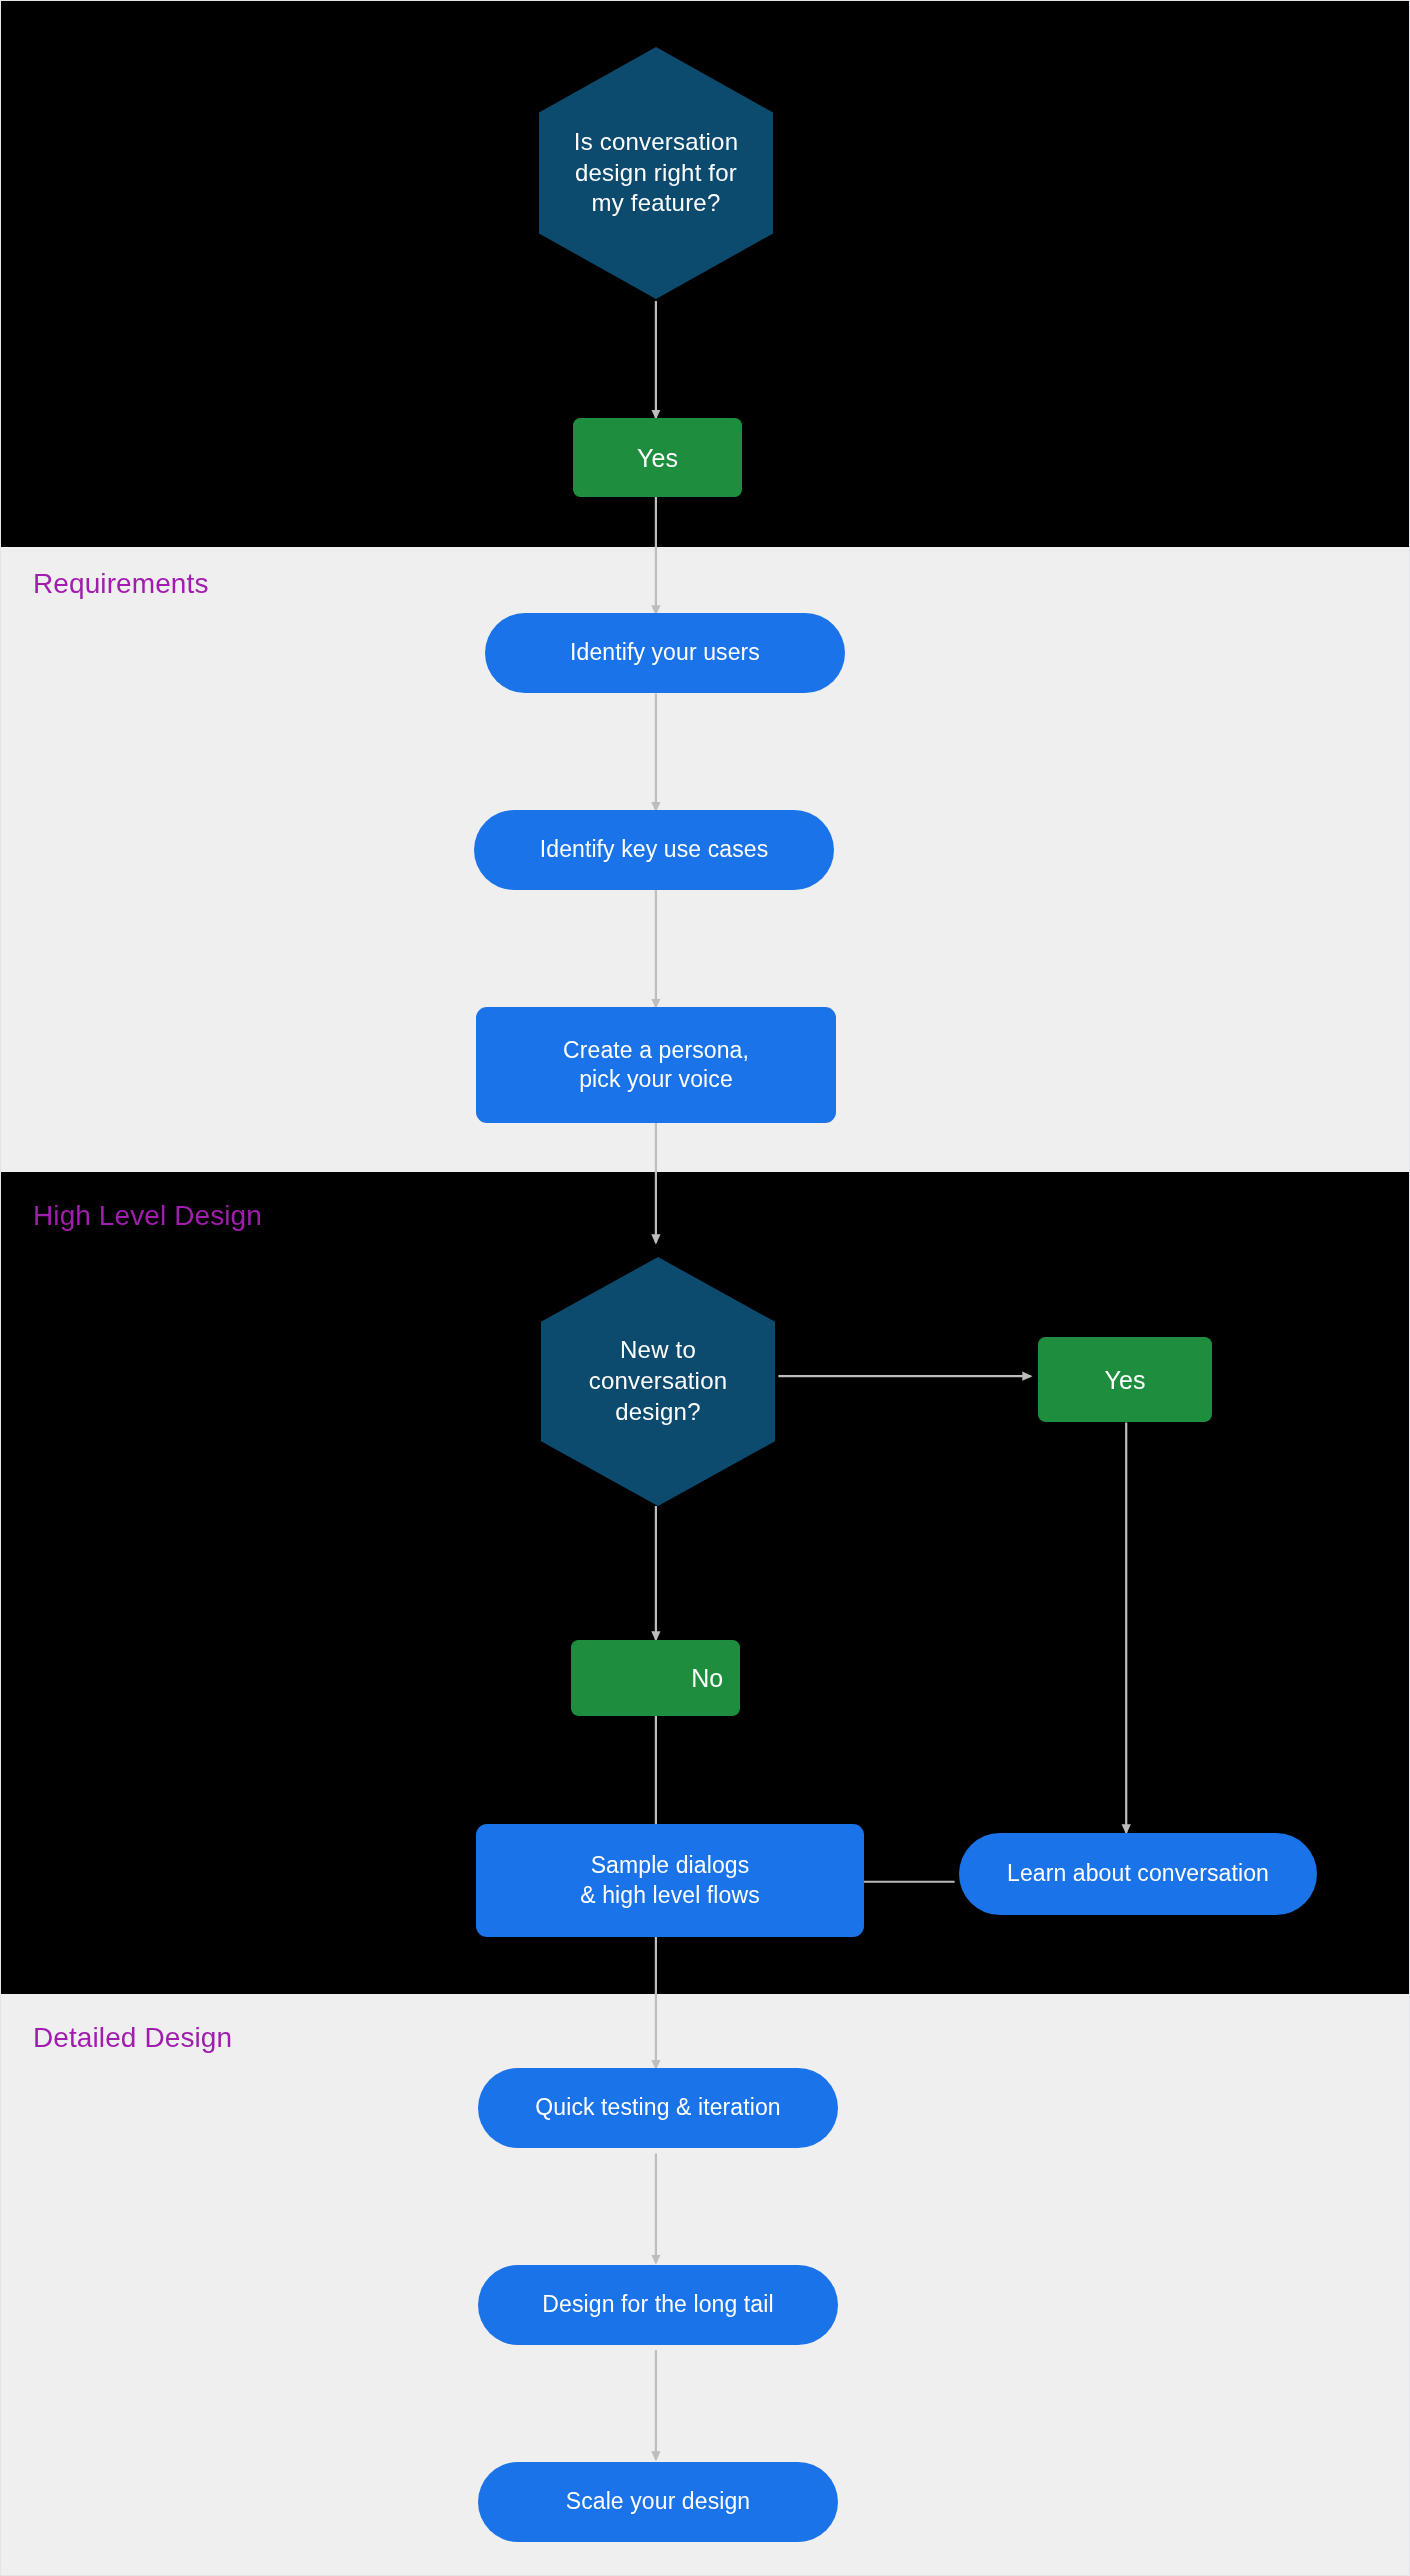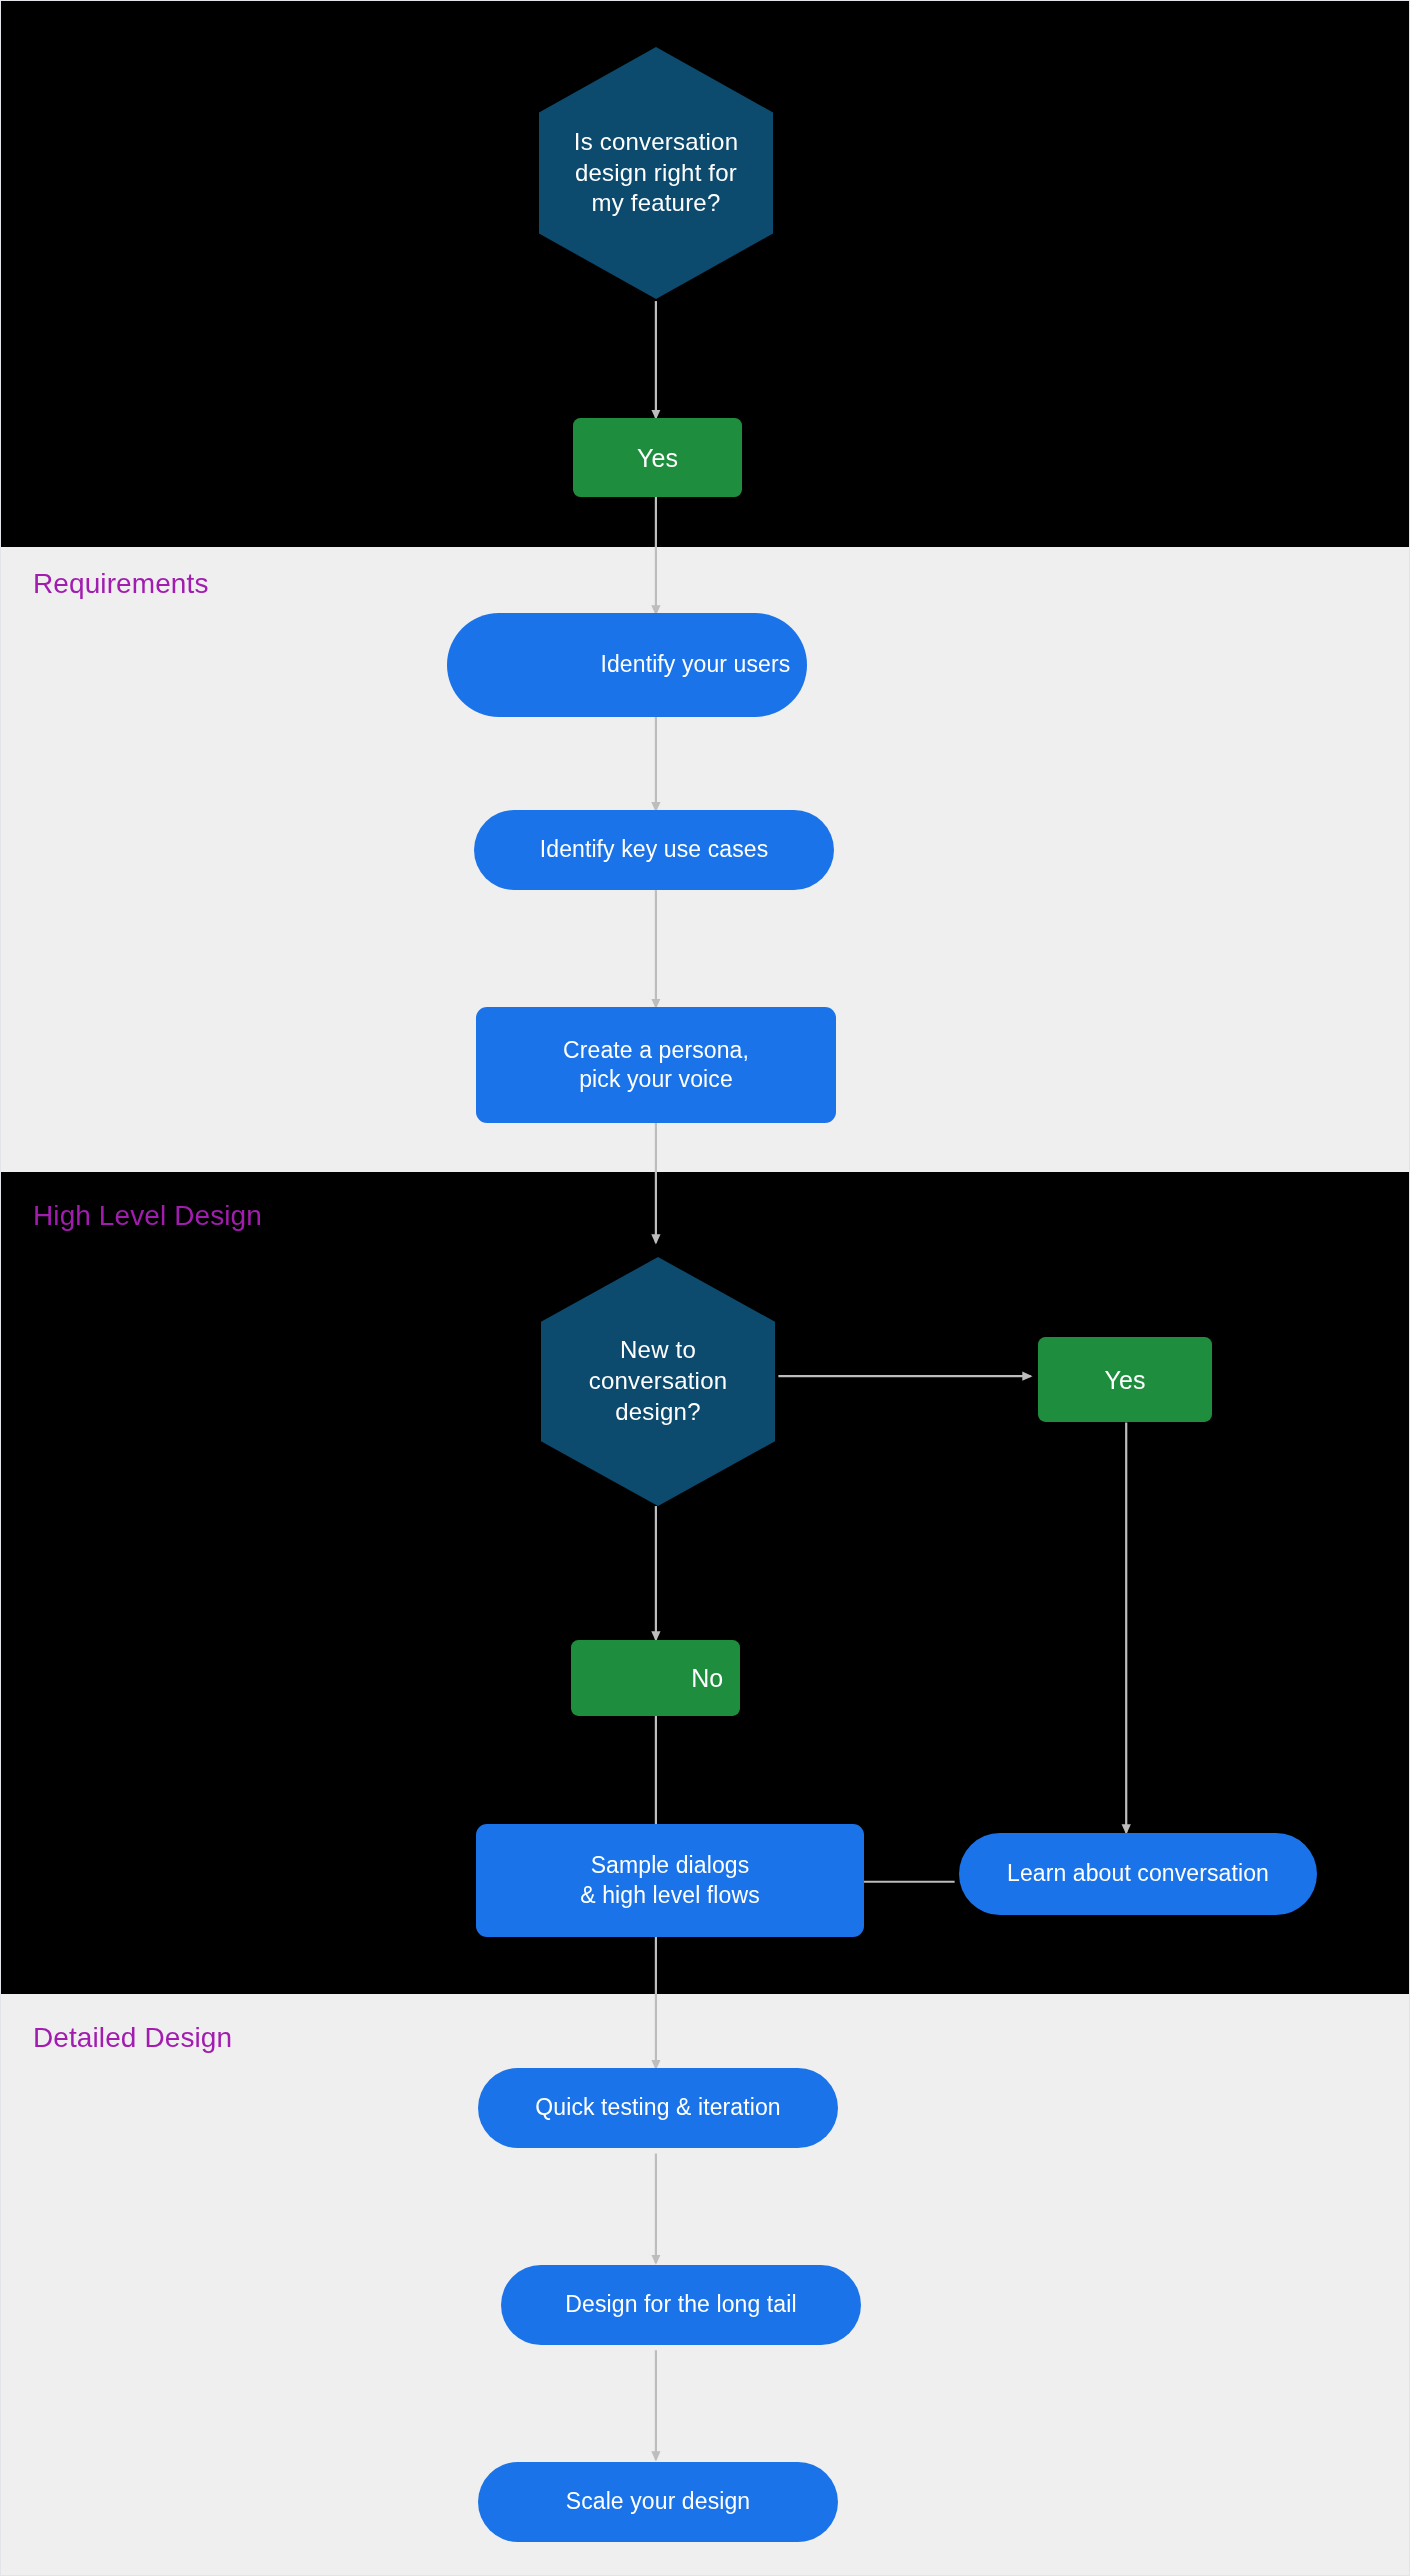--- a/index.html
+++ b/index.html
@@ -151,21 +151,21 @@
       <span>Is conversation</span><br>
       <span>design right for</span><br>
       <span>my feature?</span>
     </span>
   </div>
 
   <div class="node node-rect" style="left:572px; top:417px; width:169px; height:79px;">
     <span class="node-label">Yes</span>
   </div>
 
-  <div class="node node-pill" style="left:446px; top:612px; width:360px; height:104px;text-align:right;">
+  <div class="node node-pill" style="left:484px; top:612px; width:360px; height:80px;">
     <span class="node-label">Identify your users</span>
   </div>
 
   <div class="node node-pill" style="left:473px; top:809px; width:360px; height:80px;">
     <span class="node-label">Identify key use cases</span>
   </div>
 
   <div class="node node-pill two-line" style="left:475px; top:1006px; width:360px; height:116px;">
     <span class="node-label">
       <span>Create a persona,</span><br>
@@ -197,21 +197,21 @@
   </div>
 
   <div class="node node-pill" style="left:958px; top:1832px; width:358px; height:82px;">
     <span class="node-label">Learn about conversation</span>
   </div>
 
   <div class="node node-pill" style="left:477px; top:2067px; width:360px; height:80px;">
     <span class="node-label">Quick testing &amp; iteration</span>
   </div>
 
-  <div class="node node-pill" style="left:500px; top:2264px; width:360px; height:80px;">
+  <div class="node node-pill" style="left:477px; top:2264px; width:360px; height:80px;">
     <span class="node-label">Design for the long tail</span>
   </div>
 
   <div class="node node-pill" style="left:477px; top:2461px; width:360px; height:80px;">
     <span class="node-label">Scale your design</span>
   </div>
 
 </div>
 
 

